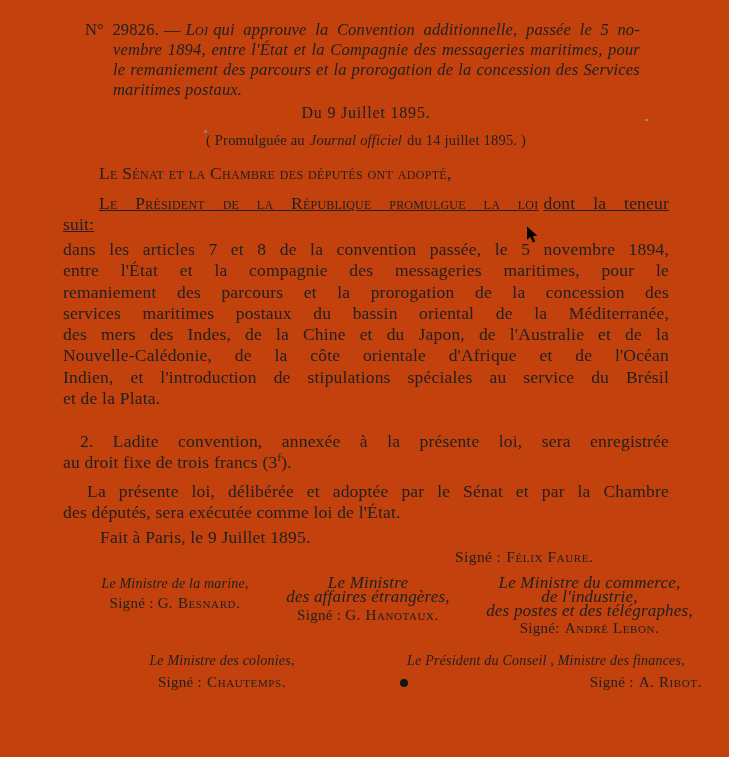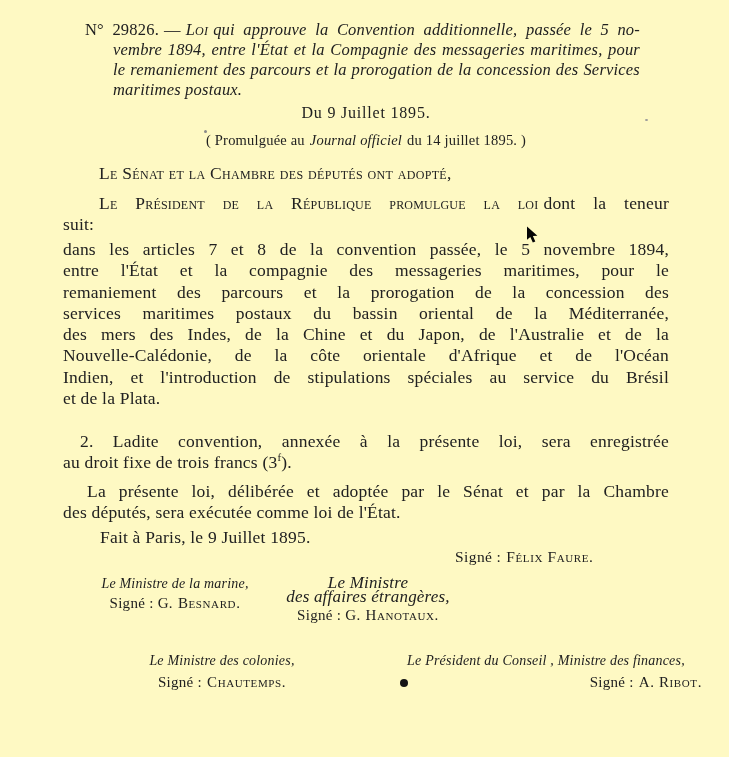--- a/index.html
+++ b/index.html
@@ -1,39 +1,39 @@
 <!DOCTYPE html>
 <html><head>
 <meta charset="utf-8">
 <style>
   html,body{margin:0;padding:0;}
   body{width:729px;height:757px;background:#ffffff;}
   .page{
-    position:relative;width:729px;height:757px;background:#fef9c3;
+    position:relative;width:729px;height:757px;background:#c2410c;
     font-family:"Liberation Serif","DejaVu Serif",serif;color:#212121;overflow:hidden;
     -webkit-font-smoothing:antialiased;
   }
   .abs{position:absolute;}
   .it{font-style:italic;}
   .sc{font-variant:small-caps;}
   .jl{text-align:justify;text-align-last:justify;text-justify:inter-word;}
   .gap{margin-left:5px;}
   sup.ord{font-size:62%;vertical-align:super;line-height:0;}
 
   
   .header{left:63px;top:20px;width:577px;font-size:16.5px;letter-spacing:.2px;}
   .header .hline{line-height:20px;}
   .header .h1{padding-left:22px;}
   .header .hn{padding-left:50px;}
   .date-line{left:63px;top:104px;width:606px;text-align:center;font-size:16px;letter-spacing:.8px;}
   .promulg{left:63px;top:132px;width:606px;text-align:center;font-size:14.5px;letter-spacing:.2px;}
 
   
   .adopted{left:63px;top:163px;width:606px;padding-left:36px;box-sizing:border-box;font-size:17.5px;letter-spacing:.3px;}
-  .promulgue{left:63px;top:193px;width:606px;font-size:17.5px;line-height:21.4px;letter-spacing:.2px;}
+  .promulgue{left:63px;top:193px;width:606px;font-size:17.5px;line-height:21.4px;letter-spacing:.2px;text-decoration:underline;}
   .promulgue .p1{padding-left:36px;}
 
   
   .bodypara{left:63px;width:606px;font-size:17.5px;line-height:21.3px;letter-spacing:.2px;}
   .art1{top:239px;}
   .art1 .l1{padding-left:27px;}
   .art2{top:431px;}
   .art2 .l1{padding-left:17px;}
   .closing{top:481px;}
   .closing .l1{padding-left:24px;}
@@ -128,20 +128,28 @@
   </div>
 
   <div class="abs sigcol foreign">
     <div class="mtitle small">Le Ministre</div>
     <div class="mtitle small">des affaires étrangères,</div>
     <div class="msigne">
       <span>Signé : G.</span><span class="scname gap">Hanotaux.</span>
     </div>
   </div>
 
+  <div class="abs sigcol commerce">
+    <div class="mtitle small">Le Ministre du commerce,</div>
+    <div class="mtitle small">de l'industrie,</div>
+    <div class="mtitle small">des postes et des télégraphes,</div>
+    <div class="msigne">
+      <span>Signé:</span><span class="scname gap">André Lebon.</span>
+    </div>
+  </div>
 
   <div class="abs sigcol colonies">
     <div class="mtitle">Le Ministre des colonies,</div>
     <div class="msigne">
       <span>Signé :</span><span class="scname gap">Chautemps.</span>
     </div>
   </div>
 
   <div class="abs sigcol council">
     <div class="mtitle">Le Président du Conseil , Ministre des finances,</div>

